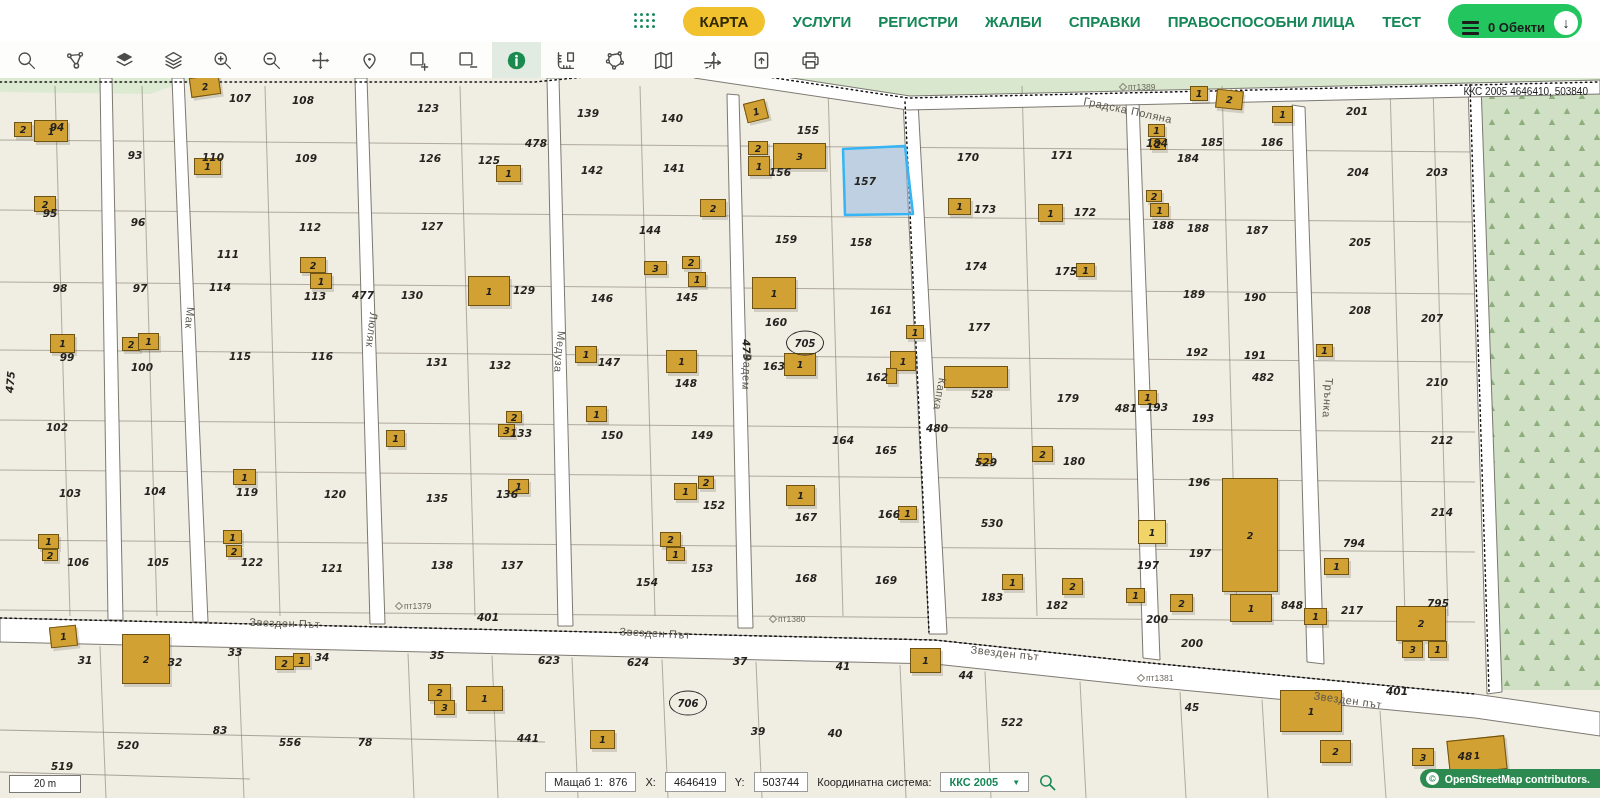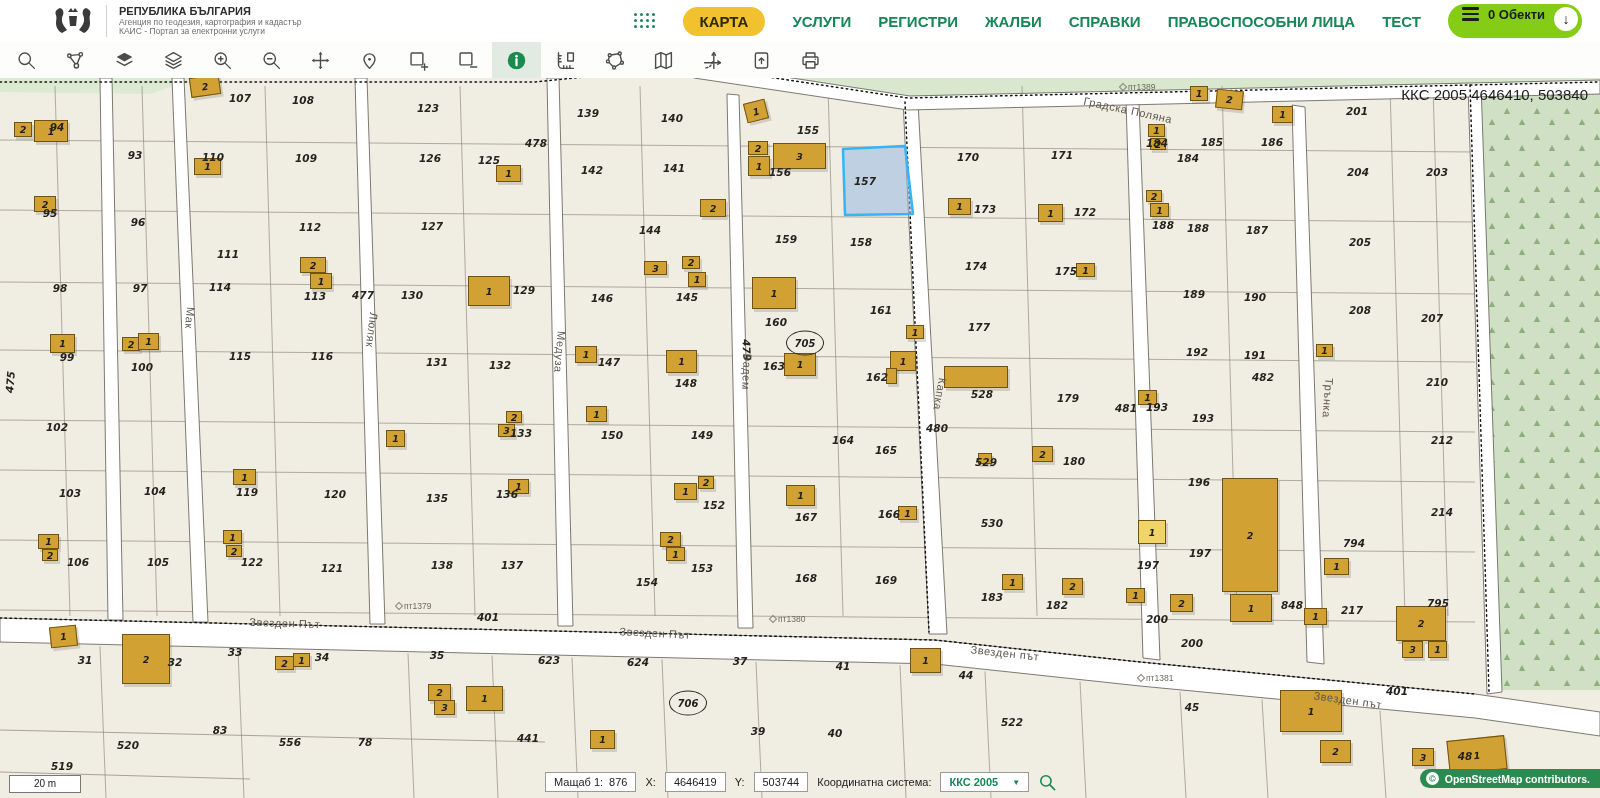--- a/index.html
+++ b/index.html
@@ -10,21 +10,21 @@
   .crest{width:42px;height:34px;}
   .brand-sep{width:1px;height:32px;background:#cfcfcf;}
   .brand-text{line-height:1.15;}
   .org-title{font-size:11px;font-weight:bold;color:#2c2c2c;}
   .org-sub{font-size:8.5px;color:#6d6d6d;}
   nav{margin-left:auto;display:flex;align-items:center;gap:27px;padding-right:18px;}
   .grid-icon{display:grid;grid-template-columns:repeat(4,4px);grid-auto-rows:4px;gap:2px;cursor:pointer;}
   .grid-icon i{width:3.2px;height:3.2px;border-radius:50%;background:#168757;}
   .nav-item{font-size:15px;font-weight:bold;color:#168757;text-decoration:none;cursor:pointer;white-space:nowrap;}
   .nav-item.active{background:#f2c12e;color:#2f2800;padding:6px 17px;border-radius:17px;}
-  .objects-pill{display:flex;align-items:flex-start;gap:9px;background:#84cc16;border-radius:17px;padding:3px 4px 3px 14px;height:28px;cursor:pointer;}
+  .objects-pill{display:flex;align-items:flex-end;gap:9px;background:#22c55e;border-radius:17px;padding:3px 4px 3px 14px;height:28px;cursor:pointer;}
   .burger{display:flex;flex-direction:column;gap:3px;}
   .burger i{display:block;width:17px;height:2.6px;background:#1c1c1c;border-radius:1px;}
   .objects-label{font-size:13px;font-weight:bold;color:#1c1c1c;white-space:nowrap;}
   .dl-circle{width:24px;height:24px;border-radius:50%;background:#fff;display:flex;align-items:center;justify-content:center;font-size:14px;font-weight:bold;color:#111;}
   
   .toolbar{height:36px;background:#fdfdfc;border-bottom:1px solid #e2e2e0;display:flex;align-items:stretch;padding-left:2px;}
   .tool{width:49px;border:0;background:transparent;display:flex;align-items:center;justify-content:center;cursor:pointer;padding:0;}
   .tool svg{width:21px;height:21px;fill:none;stroke:#4c4c4c;stroke-width:1.6;stroke-linecap:round;stroke-linejoin:round;}
   .tool.active{background:#e2ebe2;}
   
@@ -33,55 +33,41 @@
   .layer{position:absolute;left:0;top:0;width:100%;height:100%;}
   .bld{position:absolute;background:#d2a134;border:1.2px solid #6f5312;box-shadow:2px 3px 0 rgba(100,90,70,.22);display:flex;align-items:center;justify-content:center;box-sizing:border-box;}
   .bld.light{background:#f1d468;}
   .bld span{font:italic bold 9.5px "DejaVu Sans",sans-serif;color:#21201d;}
   .parcel{position:absolute;font:italic bold 10.5px "DejaVu Sans",sans-serif;color:#26231f;white-space:nowrap;transform:translate(-50%,-50%);}
   .street{position:absolute;font-size:11px;color:#5c584e;letter-spacing:.6px;white-space:nowrap;transform:translate(-50%,-50%);}
   .survey{position:absolute;font-size:8.5px;color:#6e6a60;white-space:nowrap;transform:translate(0,-50%);display:flex;align-items:center;gap:2px;}
   .survey i{display:inline-block;width:4px;height:4px;border:1px solid #8a857a;transform:rotate(45deg);}
   .pmark{position:absolute;width:36px;height:23px;border:1.4px solid #2b2b2b;border-radius:50%;display:flex;align-items:center;justify-content:center;font:italic bold 10px "DejaVu Sans",sans-serif;color:#1f1f1f;transform:translate(-50%,-50%);}
   .watermark{position:absolute;left:118px;top:576px;font-family:"DejaVu Sans",sans-serif;font-weight:bold;font-size:35px;letter-spacing:1px;color:rgba(222,78,95,.6);white-space:nowrap;}
-  .corner-coords{position:absolute;top:8px;right:12px;font-size:15px;color:#1c1c1c;}
+  .corner-coords{position:absolute;top:8px;right:12px;font-size:10px;color:#1c1c1c;}
   .scalebox{position:absolute;left:9px;bottom:5px;width:70px;height:16px;background:#fff;border:1px solid #777;font-size:10px;color:#222;text-align:center;line-height:16px;}
   
   .statusbar{position:absolute;left:545px;bottom:6px;display:flex;align-items:center;gap:9px;font-size:11px;color:#222;}
   .sb-box{background:#fff;border:1px solid #9a9a9a;padding:3px 8px;white-space:nowrap;display:flex;gap:6px;align-items:center;}
   .sb-lbl{font-weight:normal;color:#222;white-space:nowrap;}
   .sb-box.crs{cursor:pointer;}
   .crs-val{color:#168757;font-weight:bold;}
   .caret{color:#168757;font-size:8px;margin-left:8px;}
   .sb-search{width:19px;height:19px;cursor:pointer;}
   .sb-search svg{width:19px;height:19px;fill:none;stroke:#168757;stroke-width:2;stroke-linecap:round;}
   
   .attribution{position:absolute;right:0;bottom:10px;background:#2c8a50;color:#fff;font-size:10.5px;font-weight:bold;display:flex;align-items:center;gap:6px;padding:3px 10px 3px 6px;border-radius:10px 0 0 10px;}
   .copy{width:13px;height:13px;border-radius:50%;background:#fff;color:#2c8a50;font-size:9px;font-weight:bold;display:flex;align-items:center;justify-content:center;}
 </style>
 </head>
 <body>
 
 <div class="app">
 
   <header>
-    <div class="brand">
-      <svg class="crest" viewBox="0 0 42 34">
-        <path d="M8 4c3 1 4 4 3 7-2 4-1 8 1 11l3 4-5 3c-4-2-6-6-6-10 0-3 1-5 0-8-1-2-1-5 4-7z" fill="#3a3a3a"></path>
-        <path d="M34 4c-3 1-4 4-3 7 2 4 1 8-1 11l-3 4 5 3c4-2 6-6 6-10 0-3-1-5 0-8 1-2 1-5-4-7z" fill="#3a3a3a"></path>
-        <path d="M17 12h8l-1 10h-6z" fill="#3a3a3a"></path>
-        <path d="M16 8l3-4 2 3 2-3 3 4z" fill="#3a3a3a"></path>
-      </svg>
-      <div class="brand-sep"></div>
-      <div class="brand-text">
-        <div class="org-title">РЕПУБЛИКА БЪЛГАРИЯ</div>
-        <div class="org-sub">Агенция по геодезия, картография и кадастър</div>
-        <div class="org-sub">КАИС - Портал за електронни услуги</div>
-      </div>
-    </div>
     <nav>
       <span class="grid-icon">
           <i></i>
           <i></i>
           <i></i>
           <i></i>
           <i></i>
           <i></i>
           <i></i>
           <i></i>

